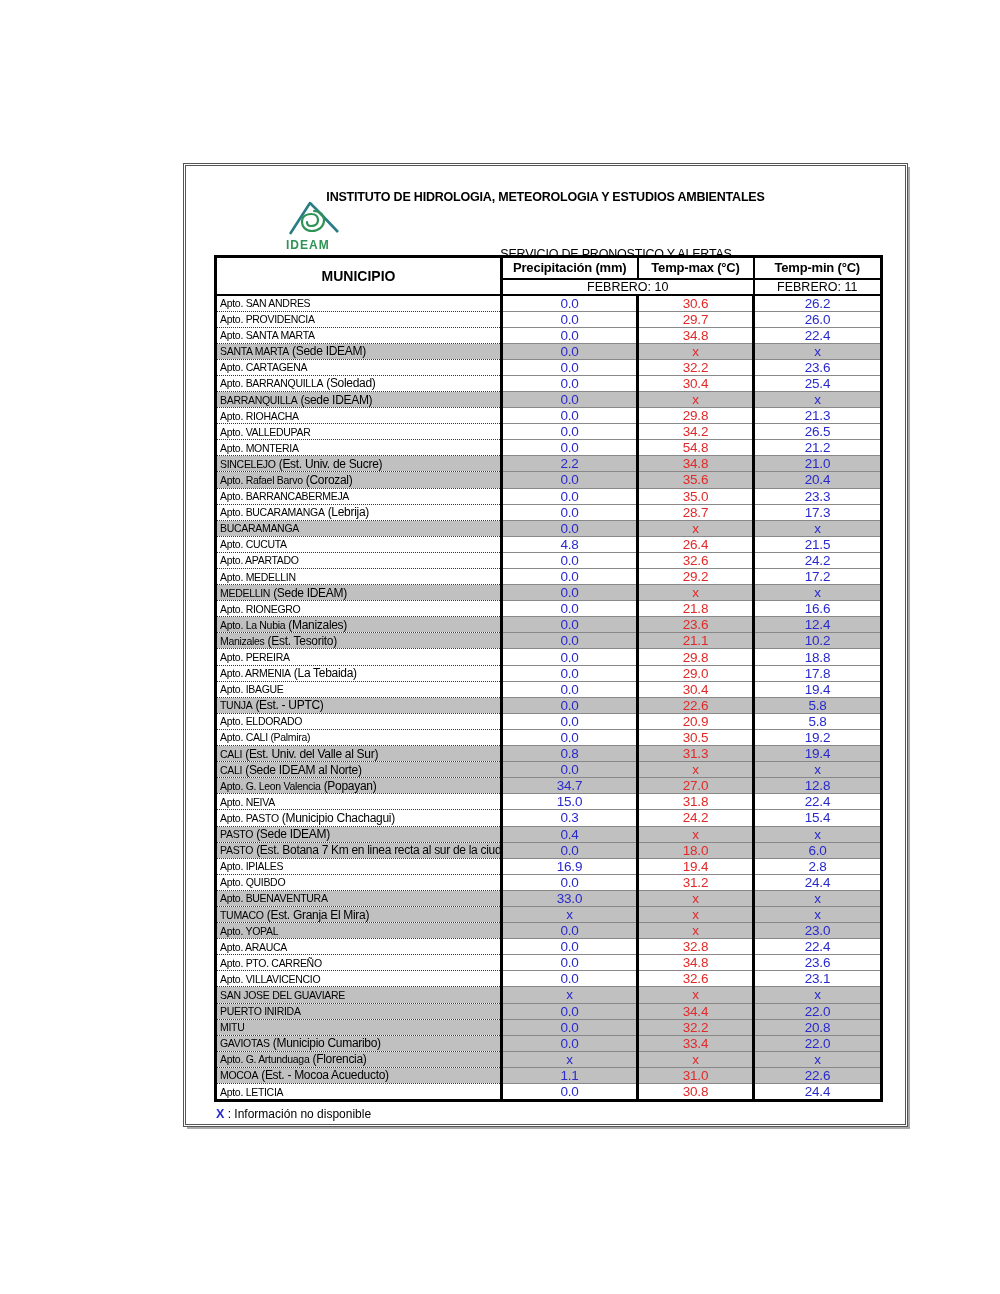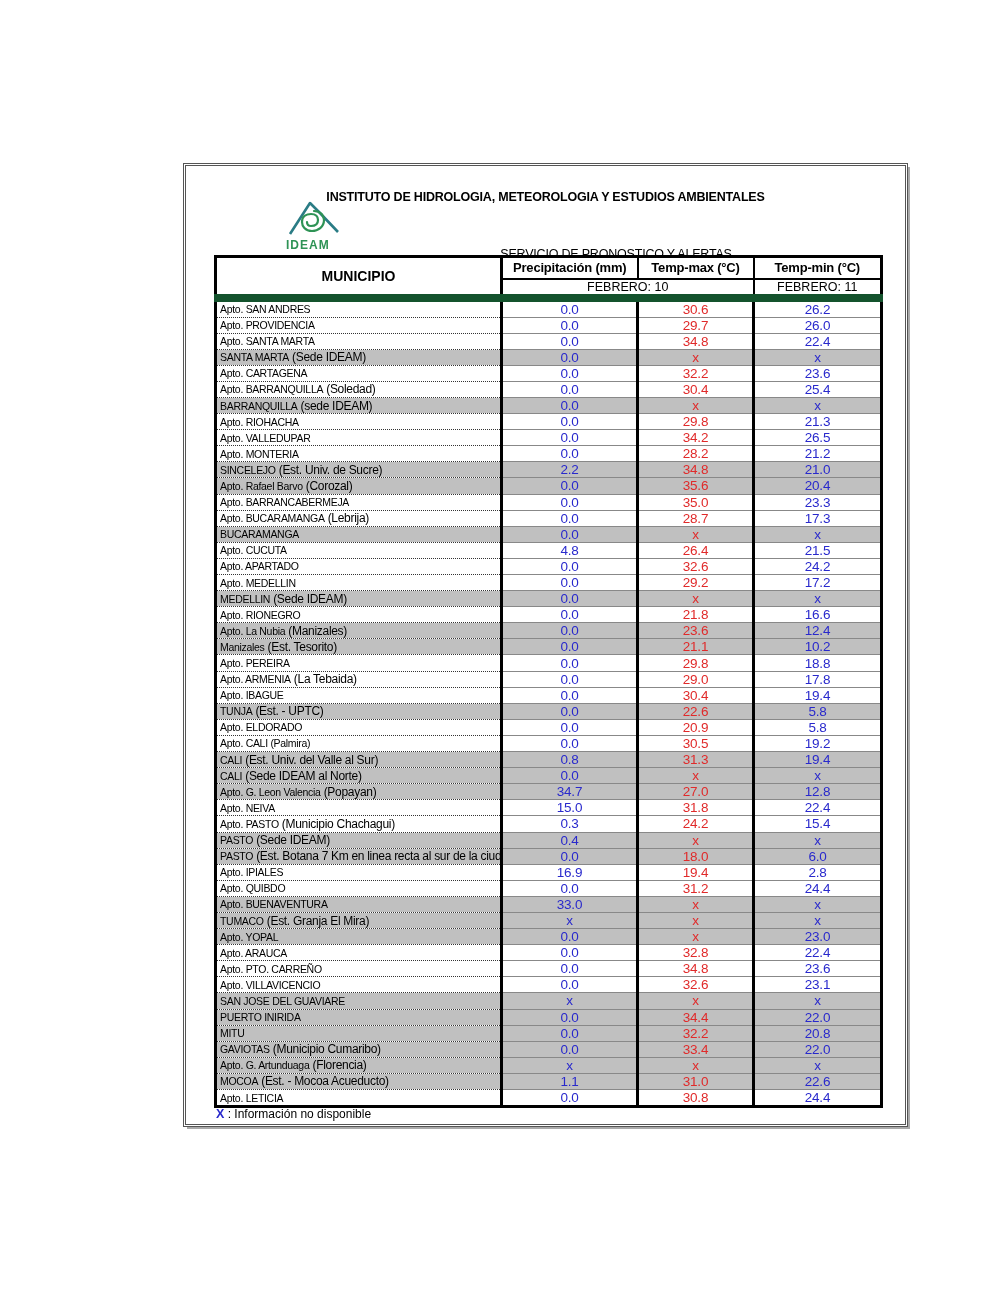--- a/index.html
+++ b/index.html
@@ -24,21 +24,21 @@
   .service-title {
     position:absolute; top:56px; left:250px; width:360px;
     text-align:center; font-size:12.5px; letter-spacing:-0.2px;margin-top:25px;
   }
   table.forecast-table {
     position:absolute; left:28px; top:89px; width:666px;
     border-collapse:collapse; table-layout:fixed;
     border:3px solid #000;
   }
   thead th { border:2px solid #000; background:#fff; }
-  thead { border-bottom:8px solid #14532d; }
+  thead { border-bottom:2px solid #14532d; }
   .th-municipio {
     width:286px; font-size:14px; font-weight:bold; text-align:center;
     border-right:3px solid #000 !important;
   }
   .th-val { font-size:13px; font-weight:bold; text-align:center; height:22px; letter-spacing:-0.2px; }
   .th-date { font-size:12.5px; font-weight:normal; text-align:center; height:15px; }
   tbody td { height:16.1px; padding:0; overflow:hidden; white-space:nowrap; }
   td.td-name {
     padding-left:3px; font-size:10.5px; letter-spacing:-0.3px;
     border-bottom:1px dotted #333; border-right:3px solid #000;
@@ -145,21 +145,21 @@
         </tr>
         <tr>
           <td class="td-name"><b>Apto. VALLEDUPAR</b></td>
           <td class="val v-precip">0.0</td>
           <td class="val v-tmax">34.2</td>
           <td class="val v-tmin">26.5</td>
         </tr>
         <tr>
           <td class="td-name"><b>Apto. MONTERIA</b></td>
           <td class="val v-precip">0.0</td>
-          <td class="val v-tmax">28.2</td>
+          <td class="val v-tmax">54.8</td>
           <td class="val v-tmin">21.2</td>
         </tr>
         <tr class="shaded">
           <td class="td-name"><b>SINCELEJO</b><span class="note"> (Est. Univ. de Sucre)</span></td>
           <td class="val v-precip">2.2</td>
           <td class="val v-tmax">34.8</td>
           <td class="val v-tmin">21.0</td>
         </tr>
         <tr class="shaded">
           <td class="td-name"><b>Apto. Rafael Barvo</b><span class="note"> (Corozal)</span></td>

